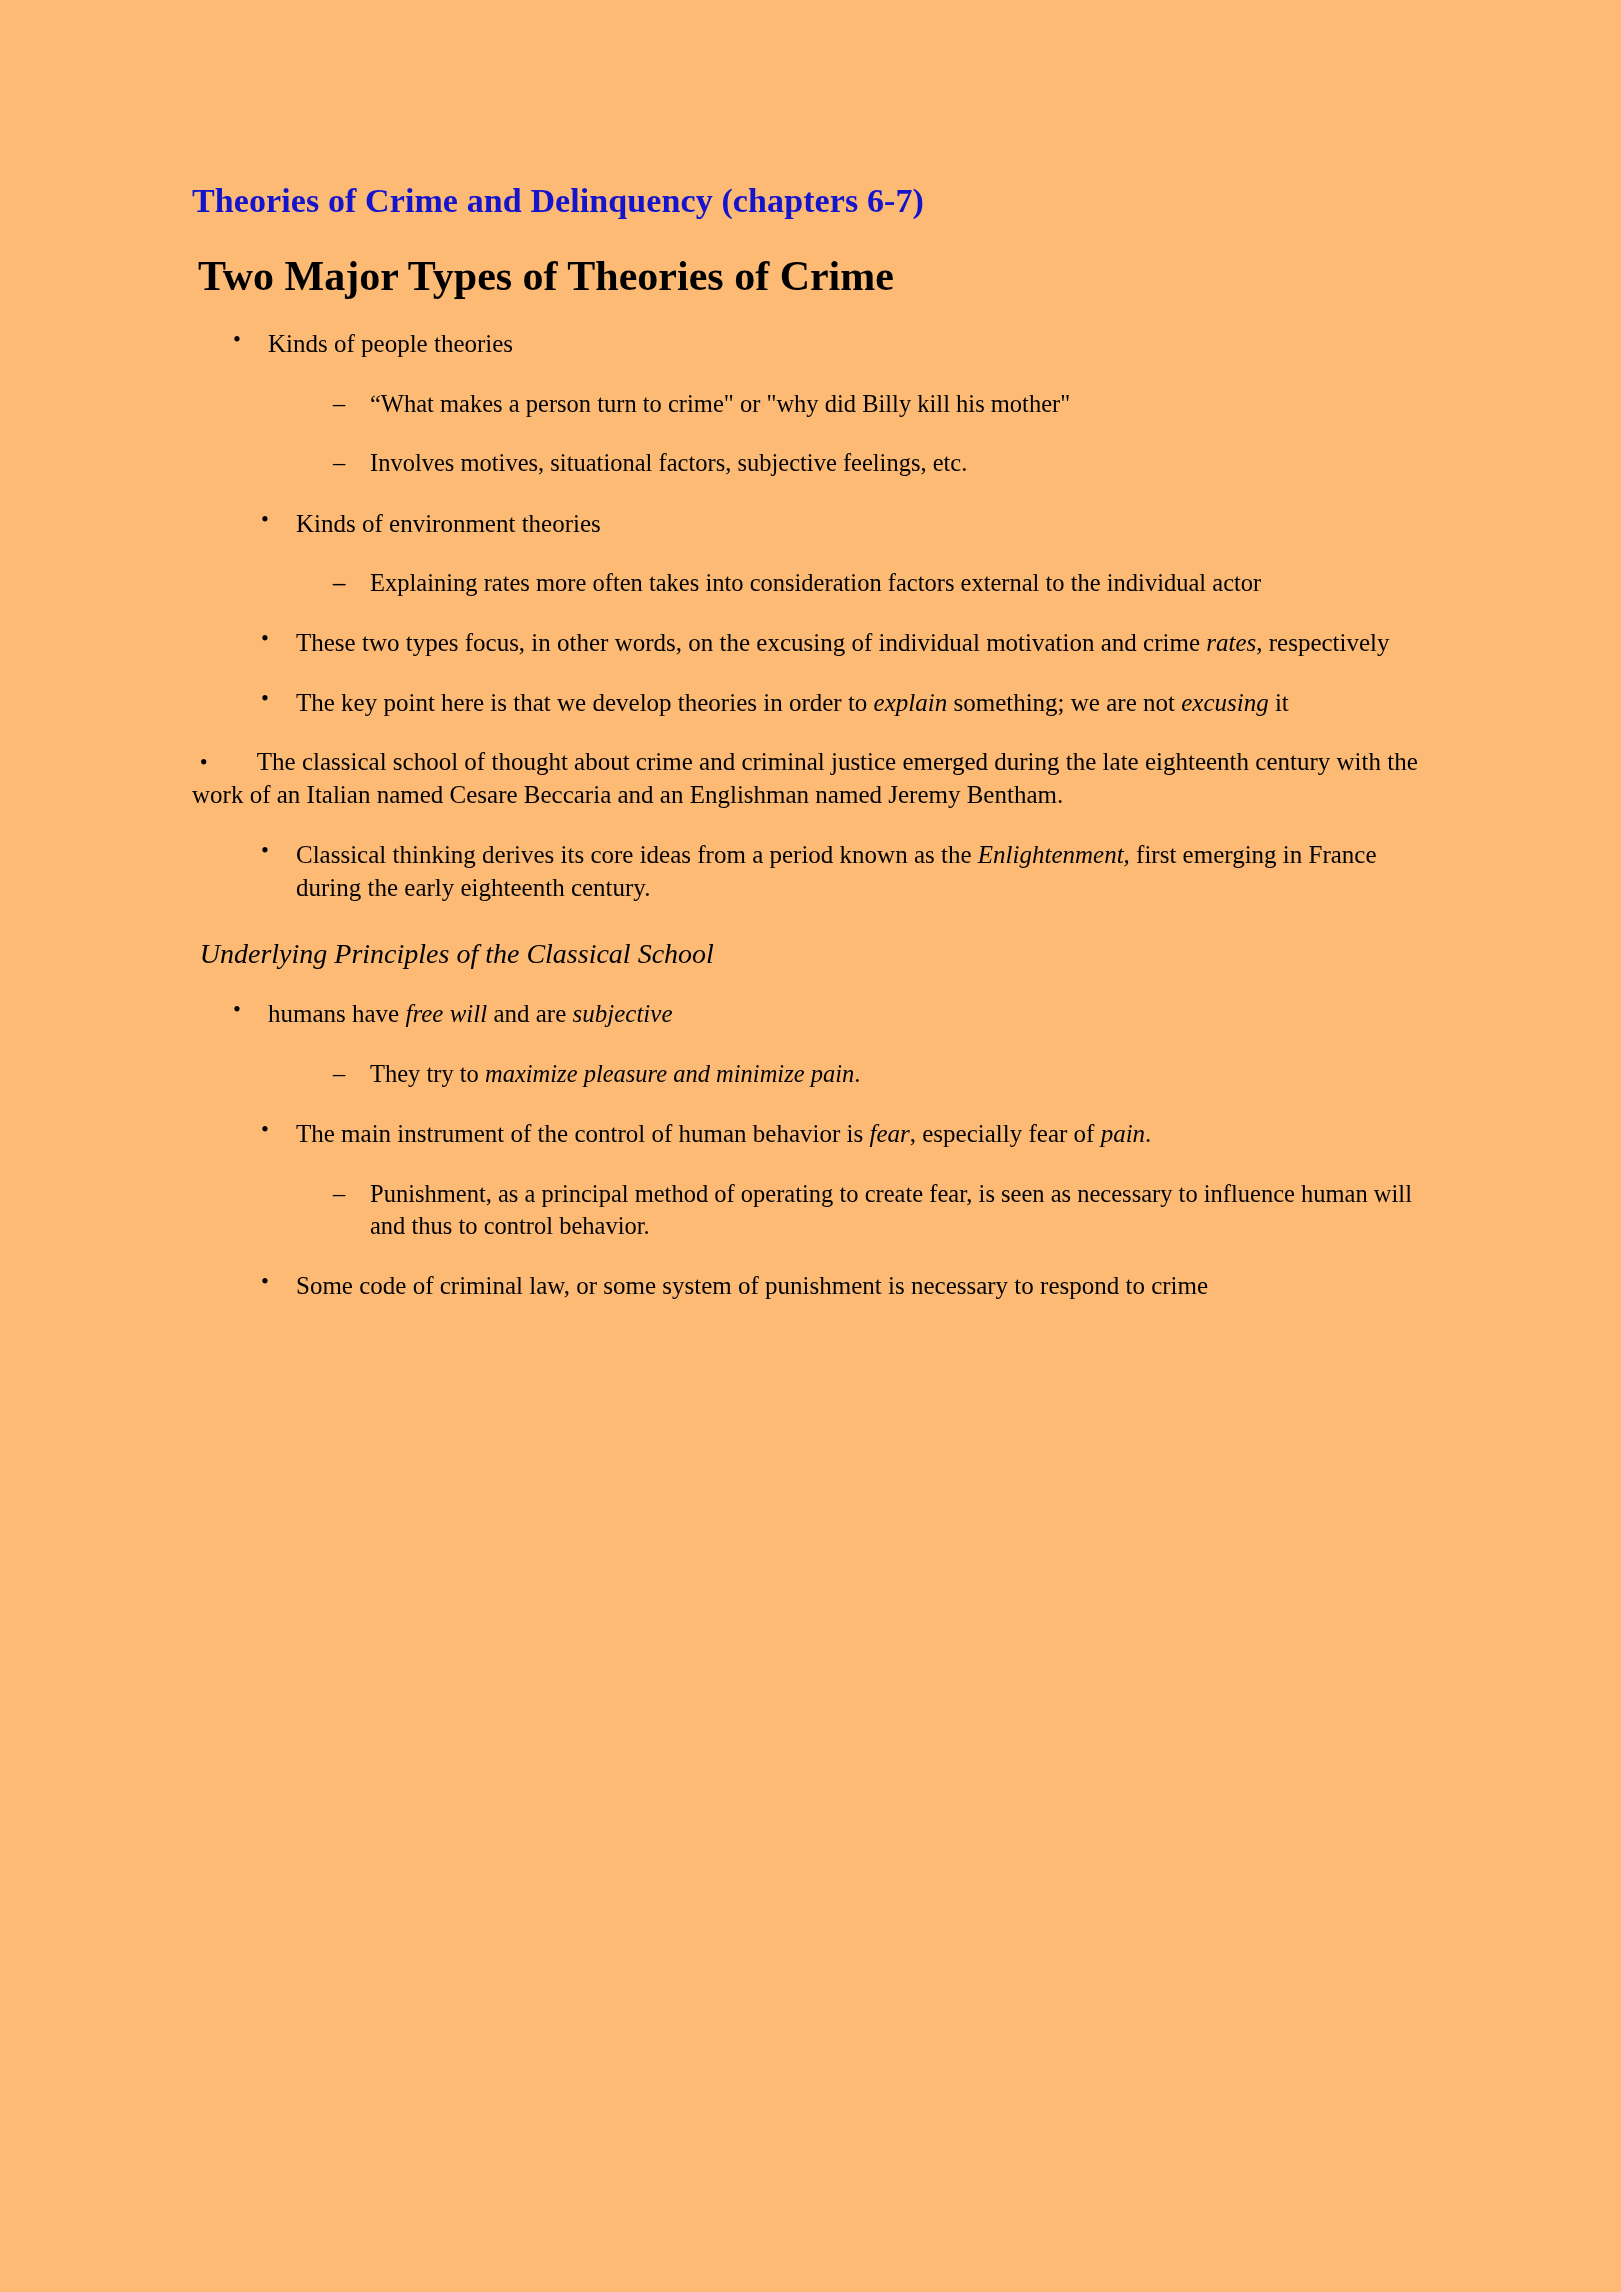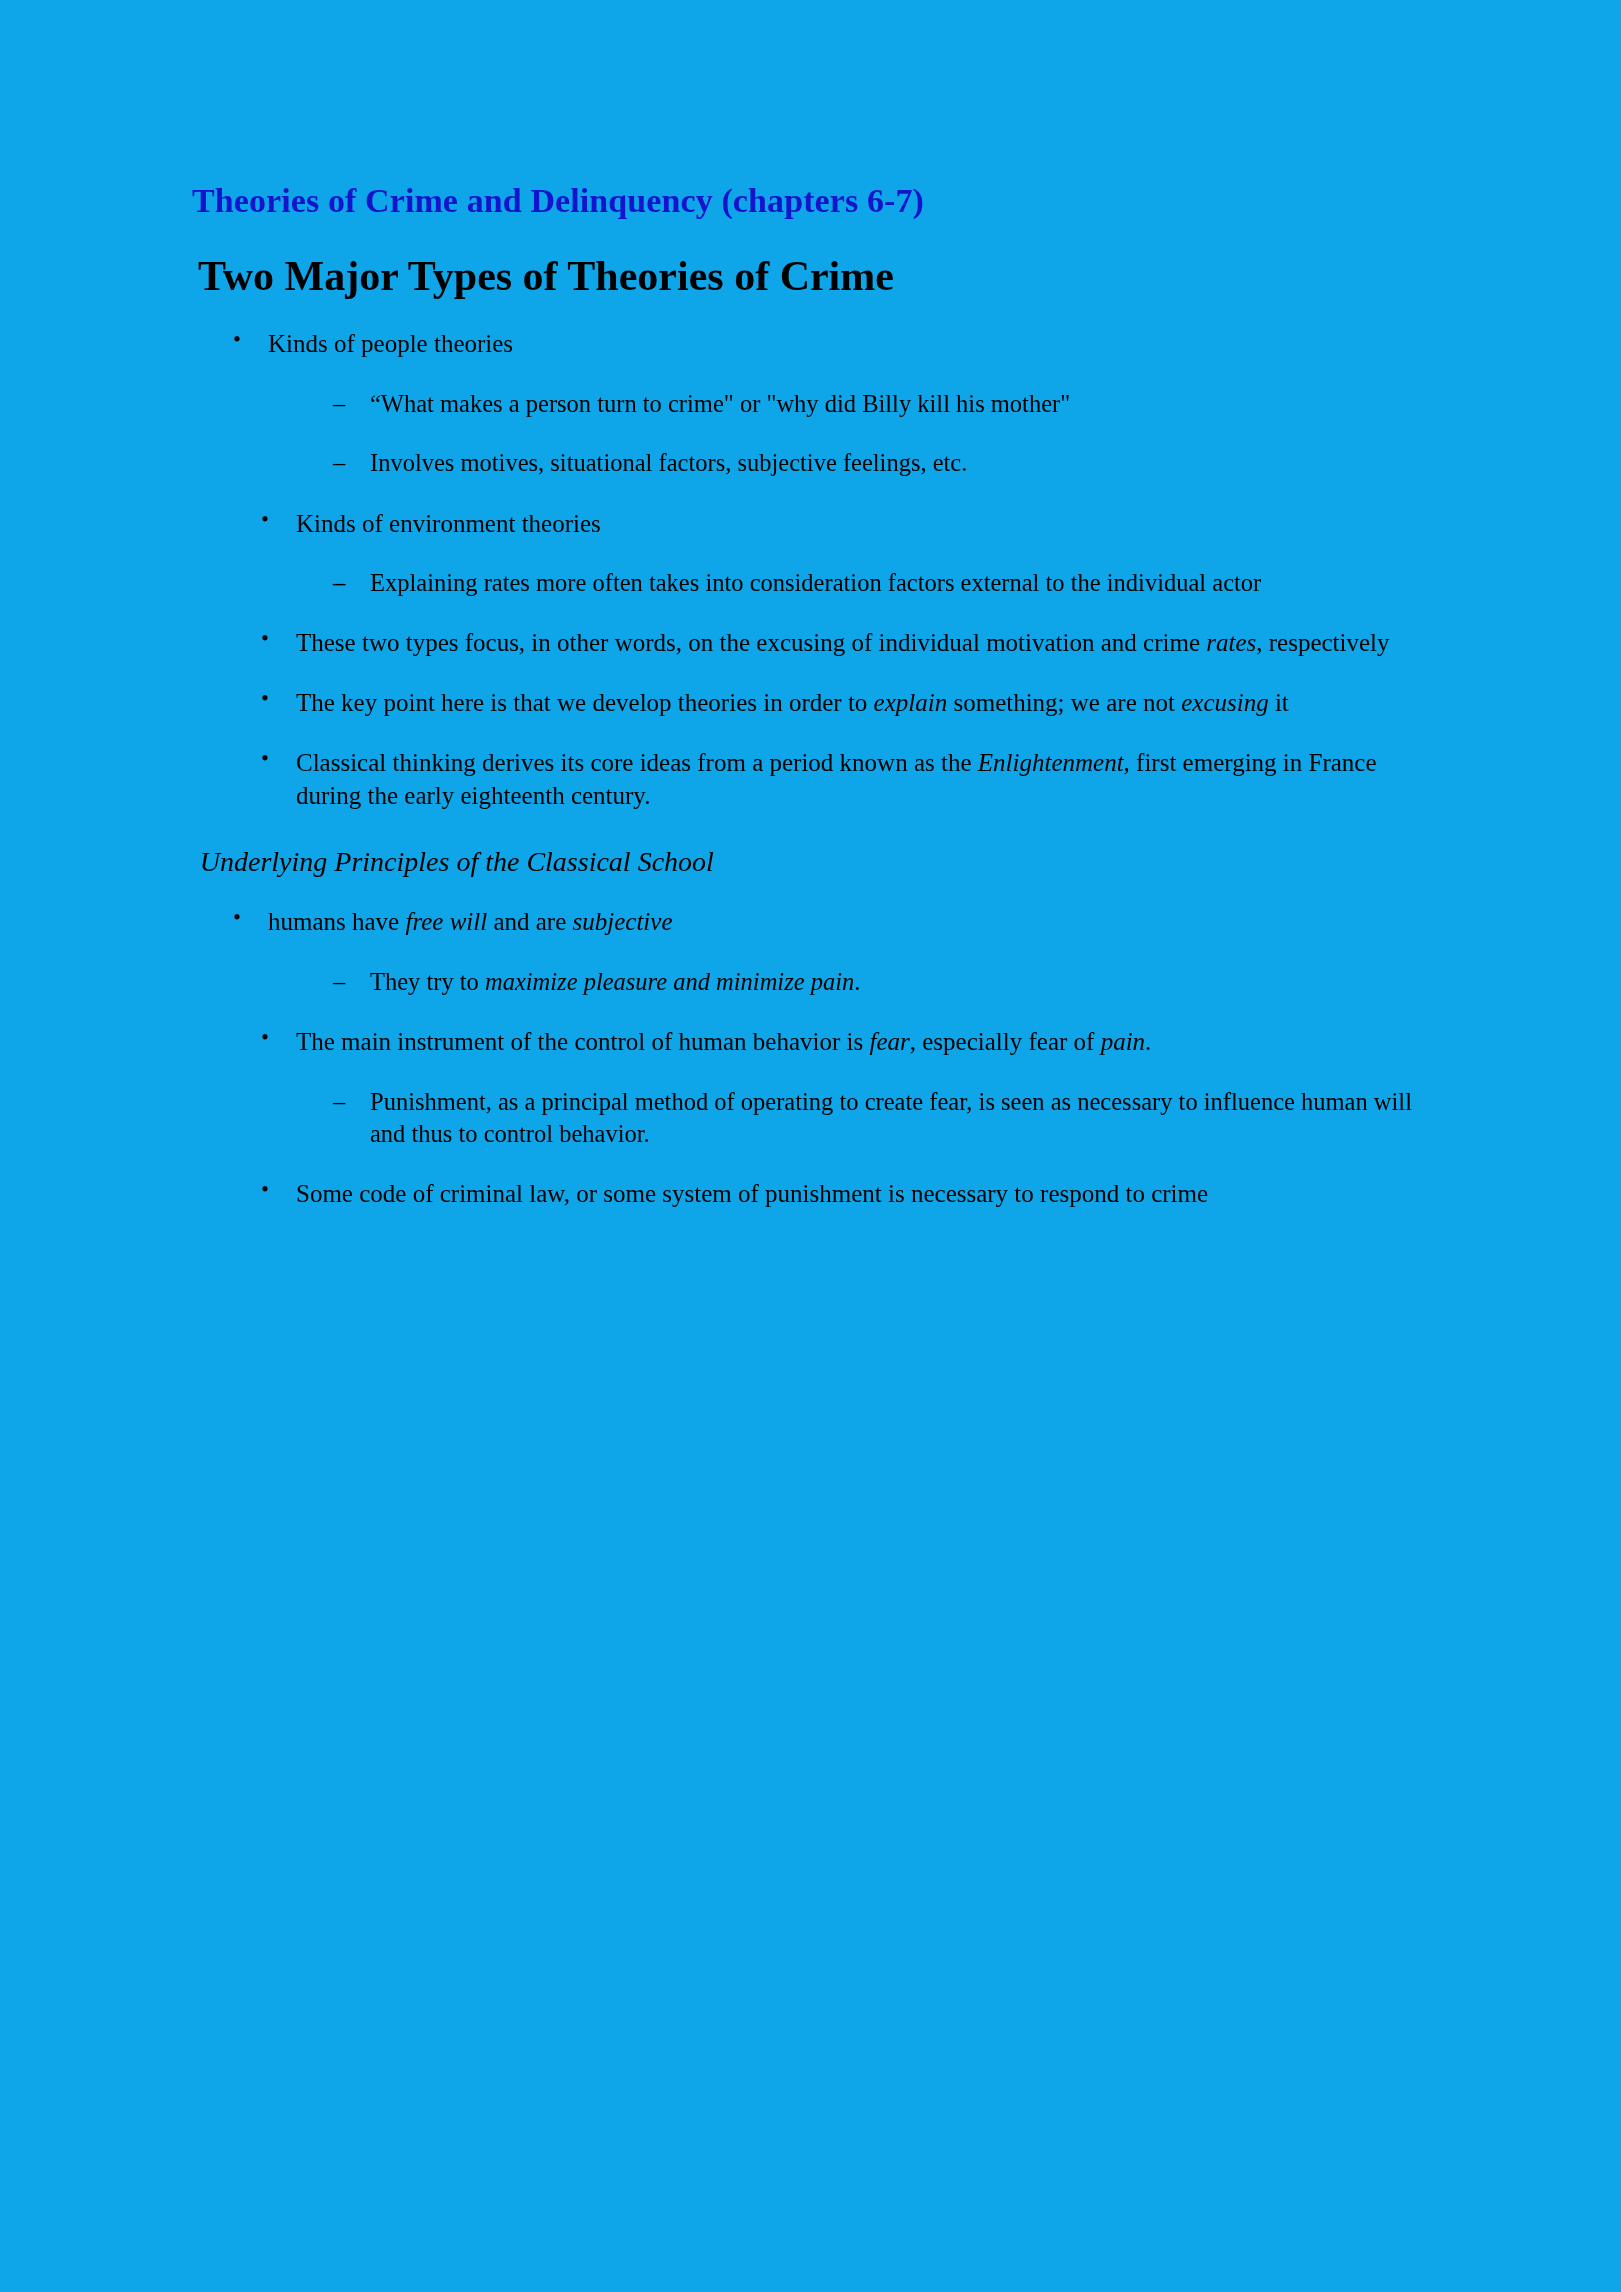--- a/index.html
+++ b/index.html
@@ -11,21 +11,21 @@
     width: 1621px;
     height: 2293px;
     font-family: "Liberation Serif", "DejaVu Serif", serif;
     color: #000000;
     -webkit-font-smoothing: antialiased;
   }
   .page {
     position: relative;
     width: 1621px;
     height: 2293px;
-    background: #0ea5e9;
+    background: #fdba74;
     box-sizing: border-box;
     padding: 2px;
   }
   .content {
     position: absolute;
     left: 192px;
     top: 182px;
     width: 1245px;
   }
 
@@ -157,20 +157,21 @@
       <span class="bullet">•</span>
       <span><span>These two types focus, in other words, on the excusing of individual motivation and crime </span><i>rates</i><span>, respectively</span></span>
     </div>
 
     <div class="lvl1 indent-b">
       <span class="bullet">•</span>
       <span><span>The key point here is that we develop theories in order to </span><i>explain</i><span> something; we are not </span><i>excusing</i><span> it</span></span>
     </div>
 
 
+    <div class="para"><span class="para-bullet">•</span><span>The classical school of thought about crime and criminal justice  emerged during the late eighteenth century with the work of an Italian named Cesare Beccaria and an Englishman named Jeremy Bentham.</span></div>
 
     <div class="lvl1 indent-b">
       <span class="bullet">•</span>
       <span><span>Classical thinking derives its core ideas from a period known as the </span><i>Enlightenment,</i><span> first emerging in France during the early eighteenth century.</span></span>
     </div>
 
     <div class="h3-italic">Underlying Principles of the Classical School</div>
 
     <div class="lvl1">
       <span class="bullet">•</span>

